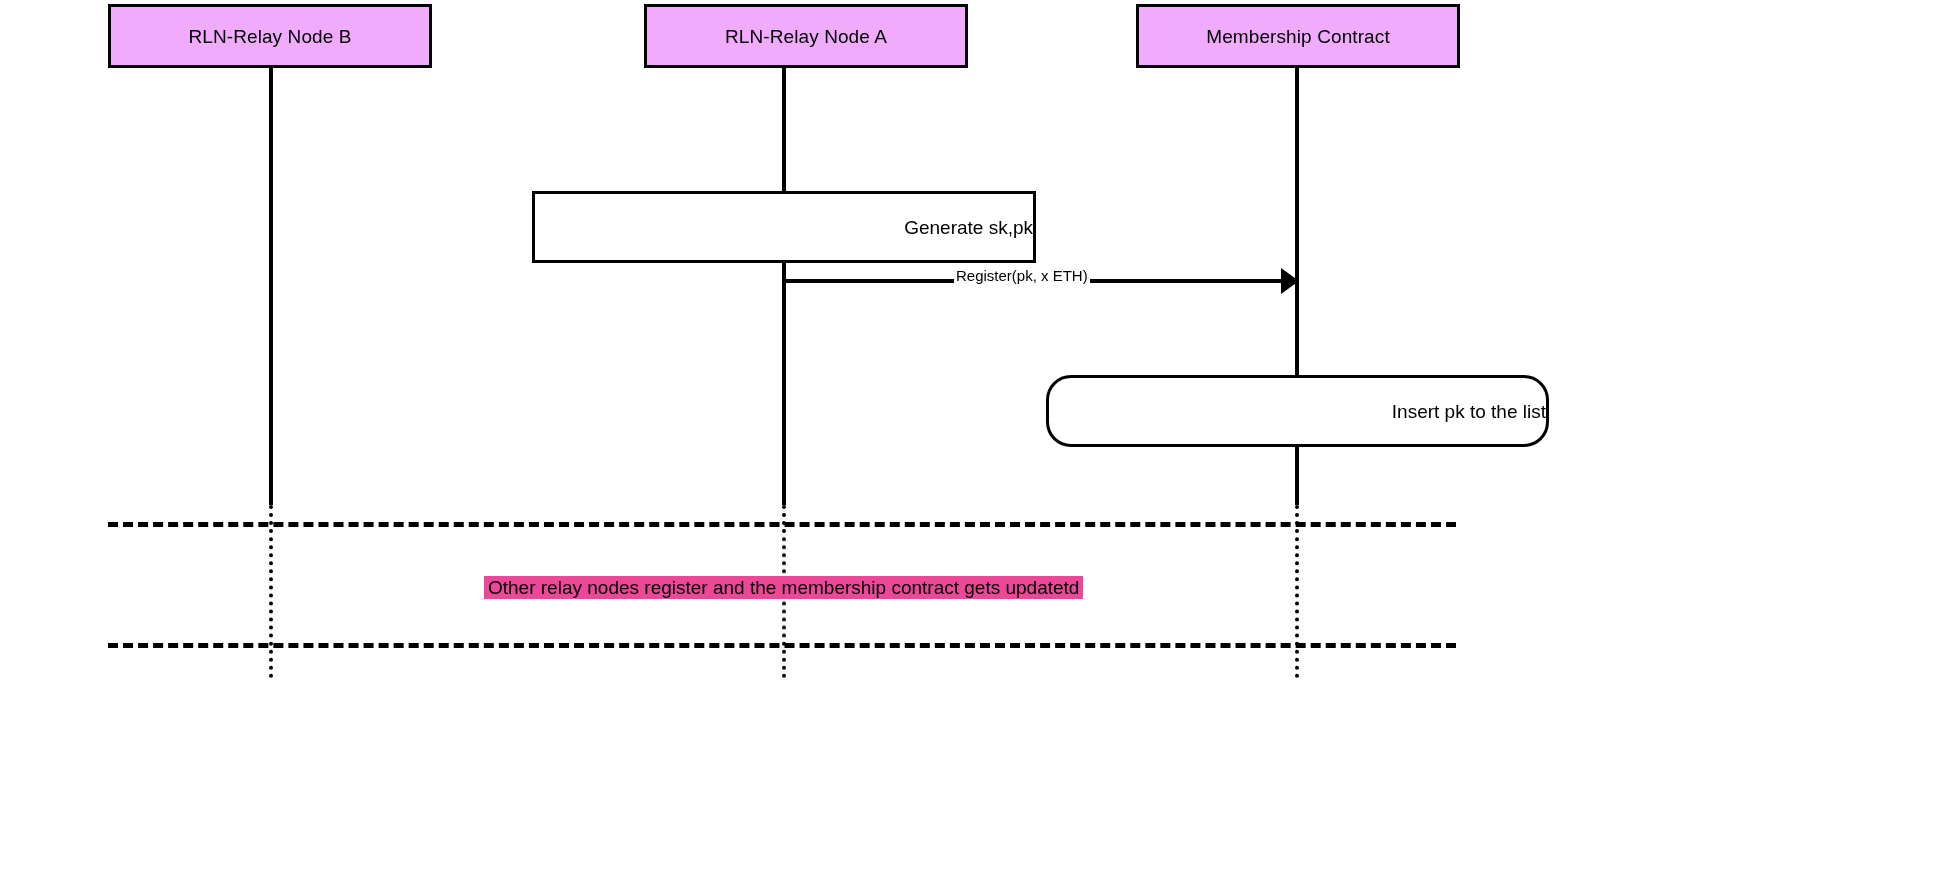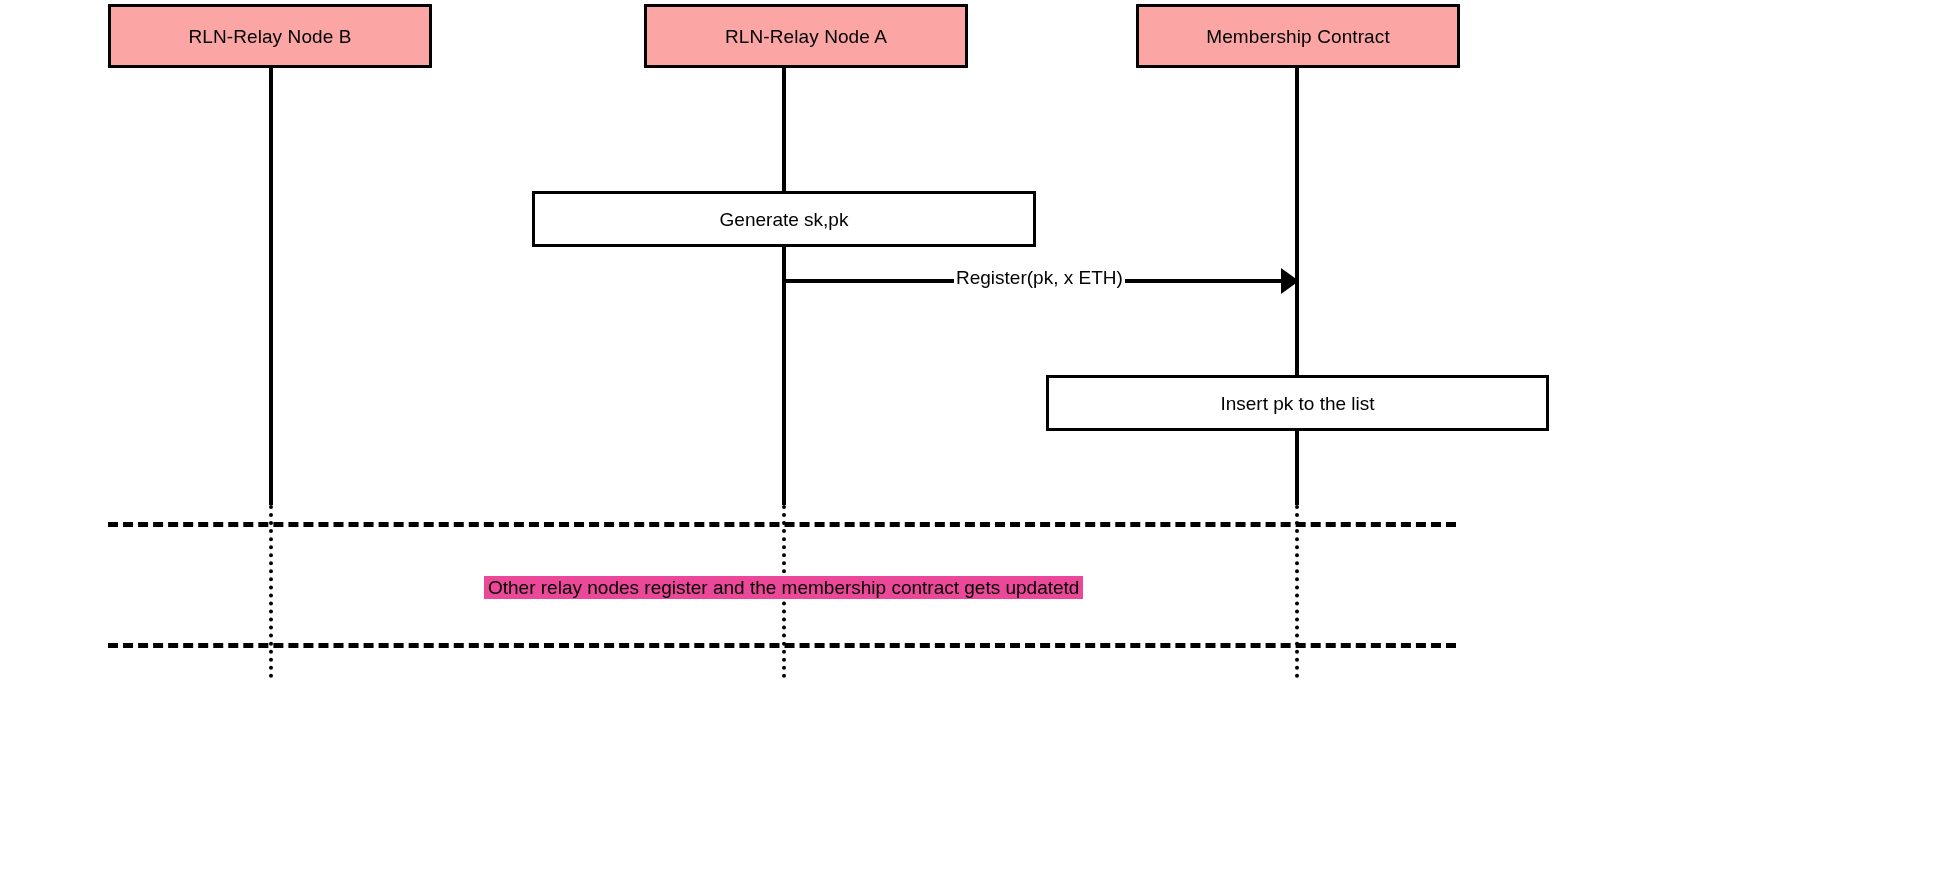--- a/index.html
+++ b/index.html
@@ -20,21 +20,21 @@
     width: 1952px;
     height: 892px;
     background: #ffffff;
   }
 
   
   .participant {
     position: absolute;
     box-sizing: border-box;
     border: 3px solid #000000;
-    background: #fca5a5;
+    background: #f0abfc;
     display: flex;
     align-items: center;
     justify-content: center;
     height: 64px;
   }
   .participant-label {
     font-size: 19px;
     line-height: 1;
     color: #000000;
     white-space: nowrap;
@@ -63,47 +63,47 @@
   #lifeline-c-dotted  { left: 1295px; top: 505px; height: 173px; }
 
   
   .action-box {
     position: absolute;
     box-sizing: border-box;
     border: 3px solid #000000;
     background: #ffffff;
     display: flex;
     align-items: center;
-    justify-content: center;
-    height: 56px;
+    justify-content: flex-end;
+    height: 72px;
     z-index: 5;
   }
   .action-label {
     font-size: 19px;
     line-height: 1;
     color: #000000;
     white-space: nowrap;
   }
   #action-generate-keys { left: 532px;  top: 191px; width: 504px; }
-  #action-insert-pk     { left: 1046px; top: 375px; width: 503px; }
+  #action-insert-pk     { left: 1046px; top: 375px; width: 503px; border-radius: 25px; }
 
   
   #message-register {
     position: absolute;
     left: 784px;
     top: 263px;
     width: 515px;
     height: 36px;
     z-index: 6;
   }
   #message-register svg { display: block; }
   .message-label {
     position: absolute;
     top: 268px;
-    font-size: 19px;
+    font-size: 15px;
     line-height: 1;
     background: #ffffff;
     padding: 0 2px;
     white-space: nowrap;
     z-index: 7;
     color: #000000;
   }
   #message-register-label { left: 954px; }
 
   

